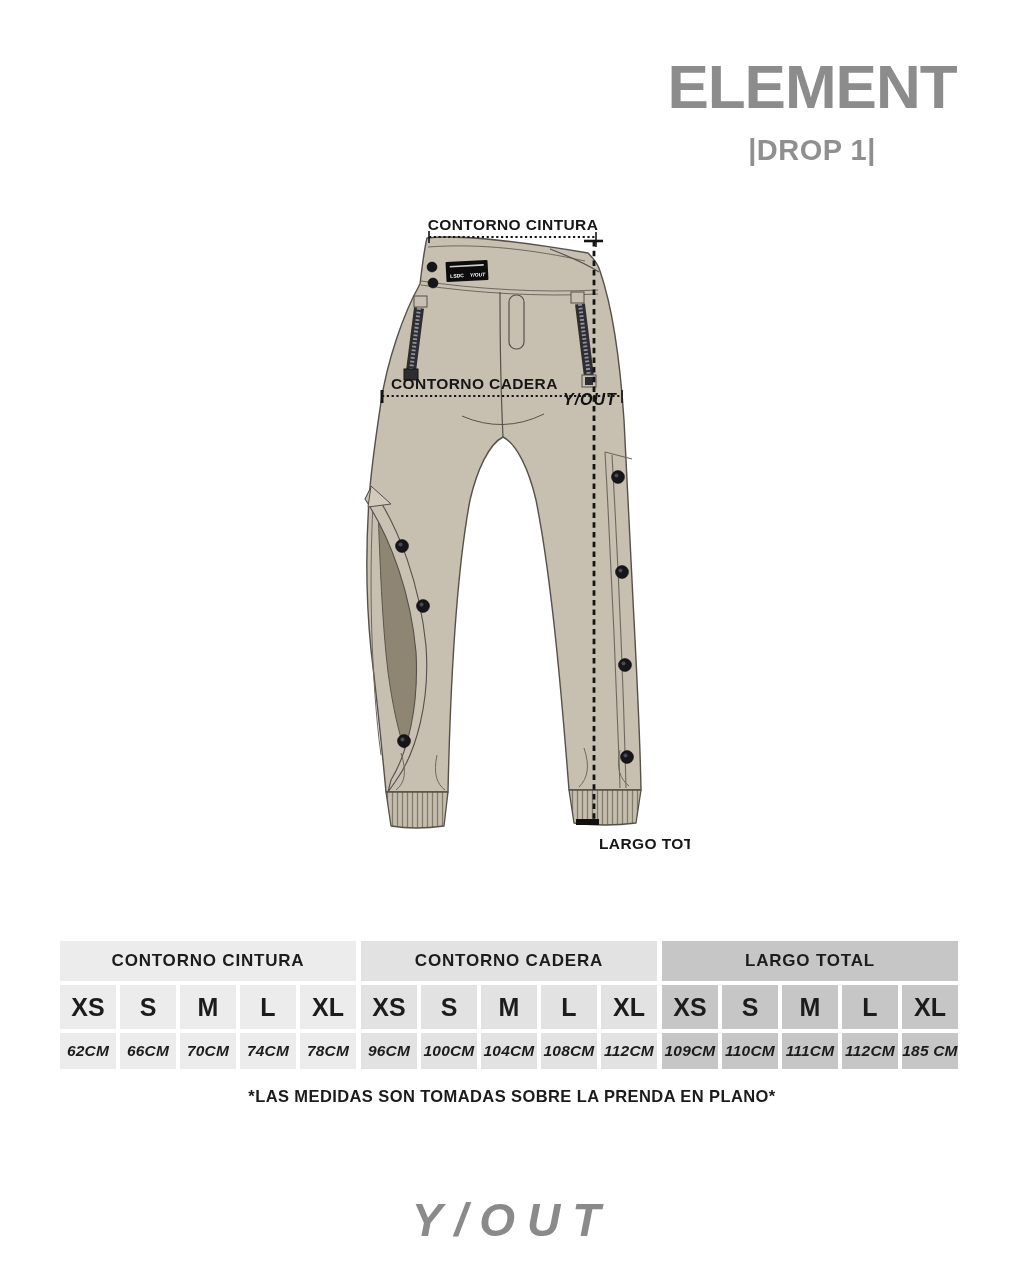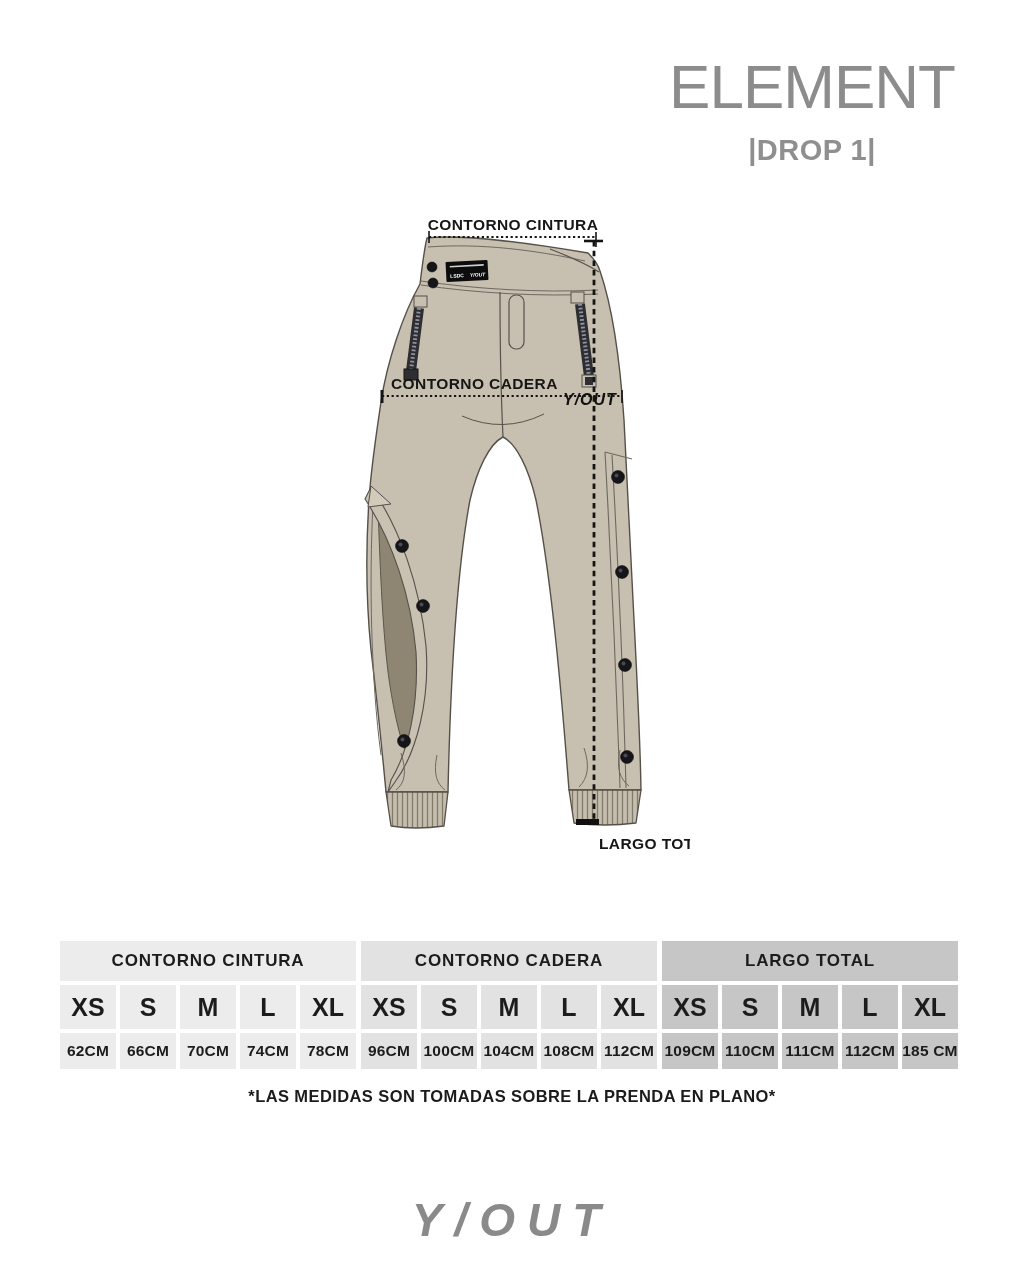--- a/index.html
+++ b/index.html
@@ -3,38 +3,38 @@
 <meta charset="utf-8">
 <style>
   html,body{margin:0;padding:0;}
   body{
     width:1024px;height:1278px;background:#ffffff;position:relative;
     font-family:"Liberation Sans", sans-serif;color:#1b1b1b;overflow:hidden;
   }
 
   
   .title-block{position:absolute;top:56px;left:662px;width:300px;text-align:center;}
-  .title{font-size:62px;font-weight:normal;letter-spacing:-1px;color:#8c8c8c;line-height:1;}
+  .title{font-size:62px;font-weight:bold;letter-spacing:-1px;color:#8c8c8c;line-height:1;}
   .subtitle{font-size:29px;font-weight:bold;color:#8f8f8f;margin-top:16px;letter-spacing:0.5px;}
 
   
   .pants-svg{position:absolute;left:330px;top:195px;width:360px;height:690px;}
   .dim-label{font-family:"Liberation Sans",sans-serif;font-size:15.5px;font-weight:bold;fill:#161616;letter-spacing:0.4px;}
   .hip-logo{font-family:"Liberation Sans",sans-serif;font-size:16px;font-weight:bold;font-style:italic;fill:#111;letter-spacing:1px;}
   .tag-text{font-family:"Liberation Sans",sans-serif;font-size:5px;font-weight:bold;fill:#ffffff;}
   .tag-text-i{font-style:italic;}
 
   
   .size-table{position:absolute;left:60px;top:941px;width:898px;display:grid;grid-template-columns:repeat(3,1fr);gap:5px;}
   .group{display:grid;grid-template-rows:40px 44px 36px;row-gap:4px;}
   .row{display:grid;grid-template-columns:repeat(5,1fr);column-gap:4px;}
   .group-header{display:flex;align-items:center;justify-content:center;font-size:17px;font-weight:bold;letter-spacing:0.8px;color:#1c1c1c;}
   .cell{display:flex;align-items:center;justify-content:center;color:#1c1c1c;}
   .size-cell{font-size:25px;font-weight:bold;}
-  .value-cell{font-size:15.5px;font-weight:bold;letter-spacing:0.2px;}
+  .value-cell{font-size:15.5px;font-weight:bold;letter-spacing:0.2px;font-style:italic;}
   .g1 .group-header,.g1 .cell{background:#ececec;}
   .g2 .group-header,.g2 .cell{background:#e2e2e2;}
   .g3 .group-header,.g3 .cell{background:#c6c6c6;}
 
   
   .footnote{position:absolute;top:1087px;left:0;width:100%;text-align:center;
     font-size:16.5px;font-weight:bold;letter-spacing:0.4px;color:#1b1b1b;}
   .footer-logo{position:absolute;top:1193px;left:0;width:100%;text-align:center;
     font-size:46px;font-weight:bold;font-style:italic;letter-spacing:12px;color:#8a8a8a;}
 </style>

